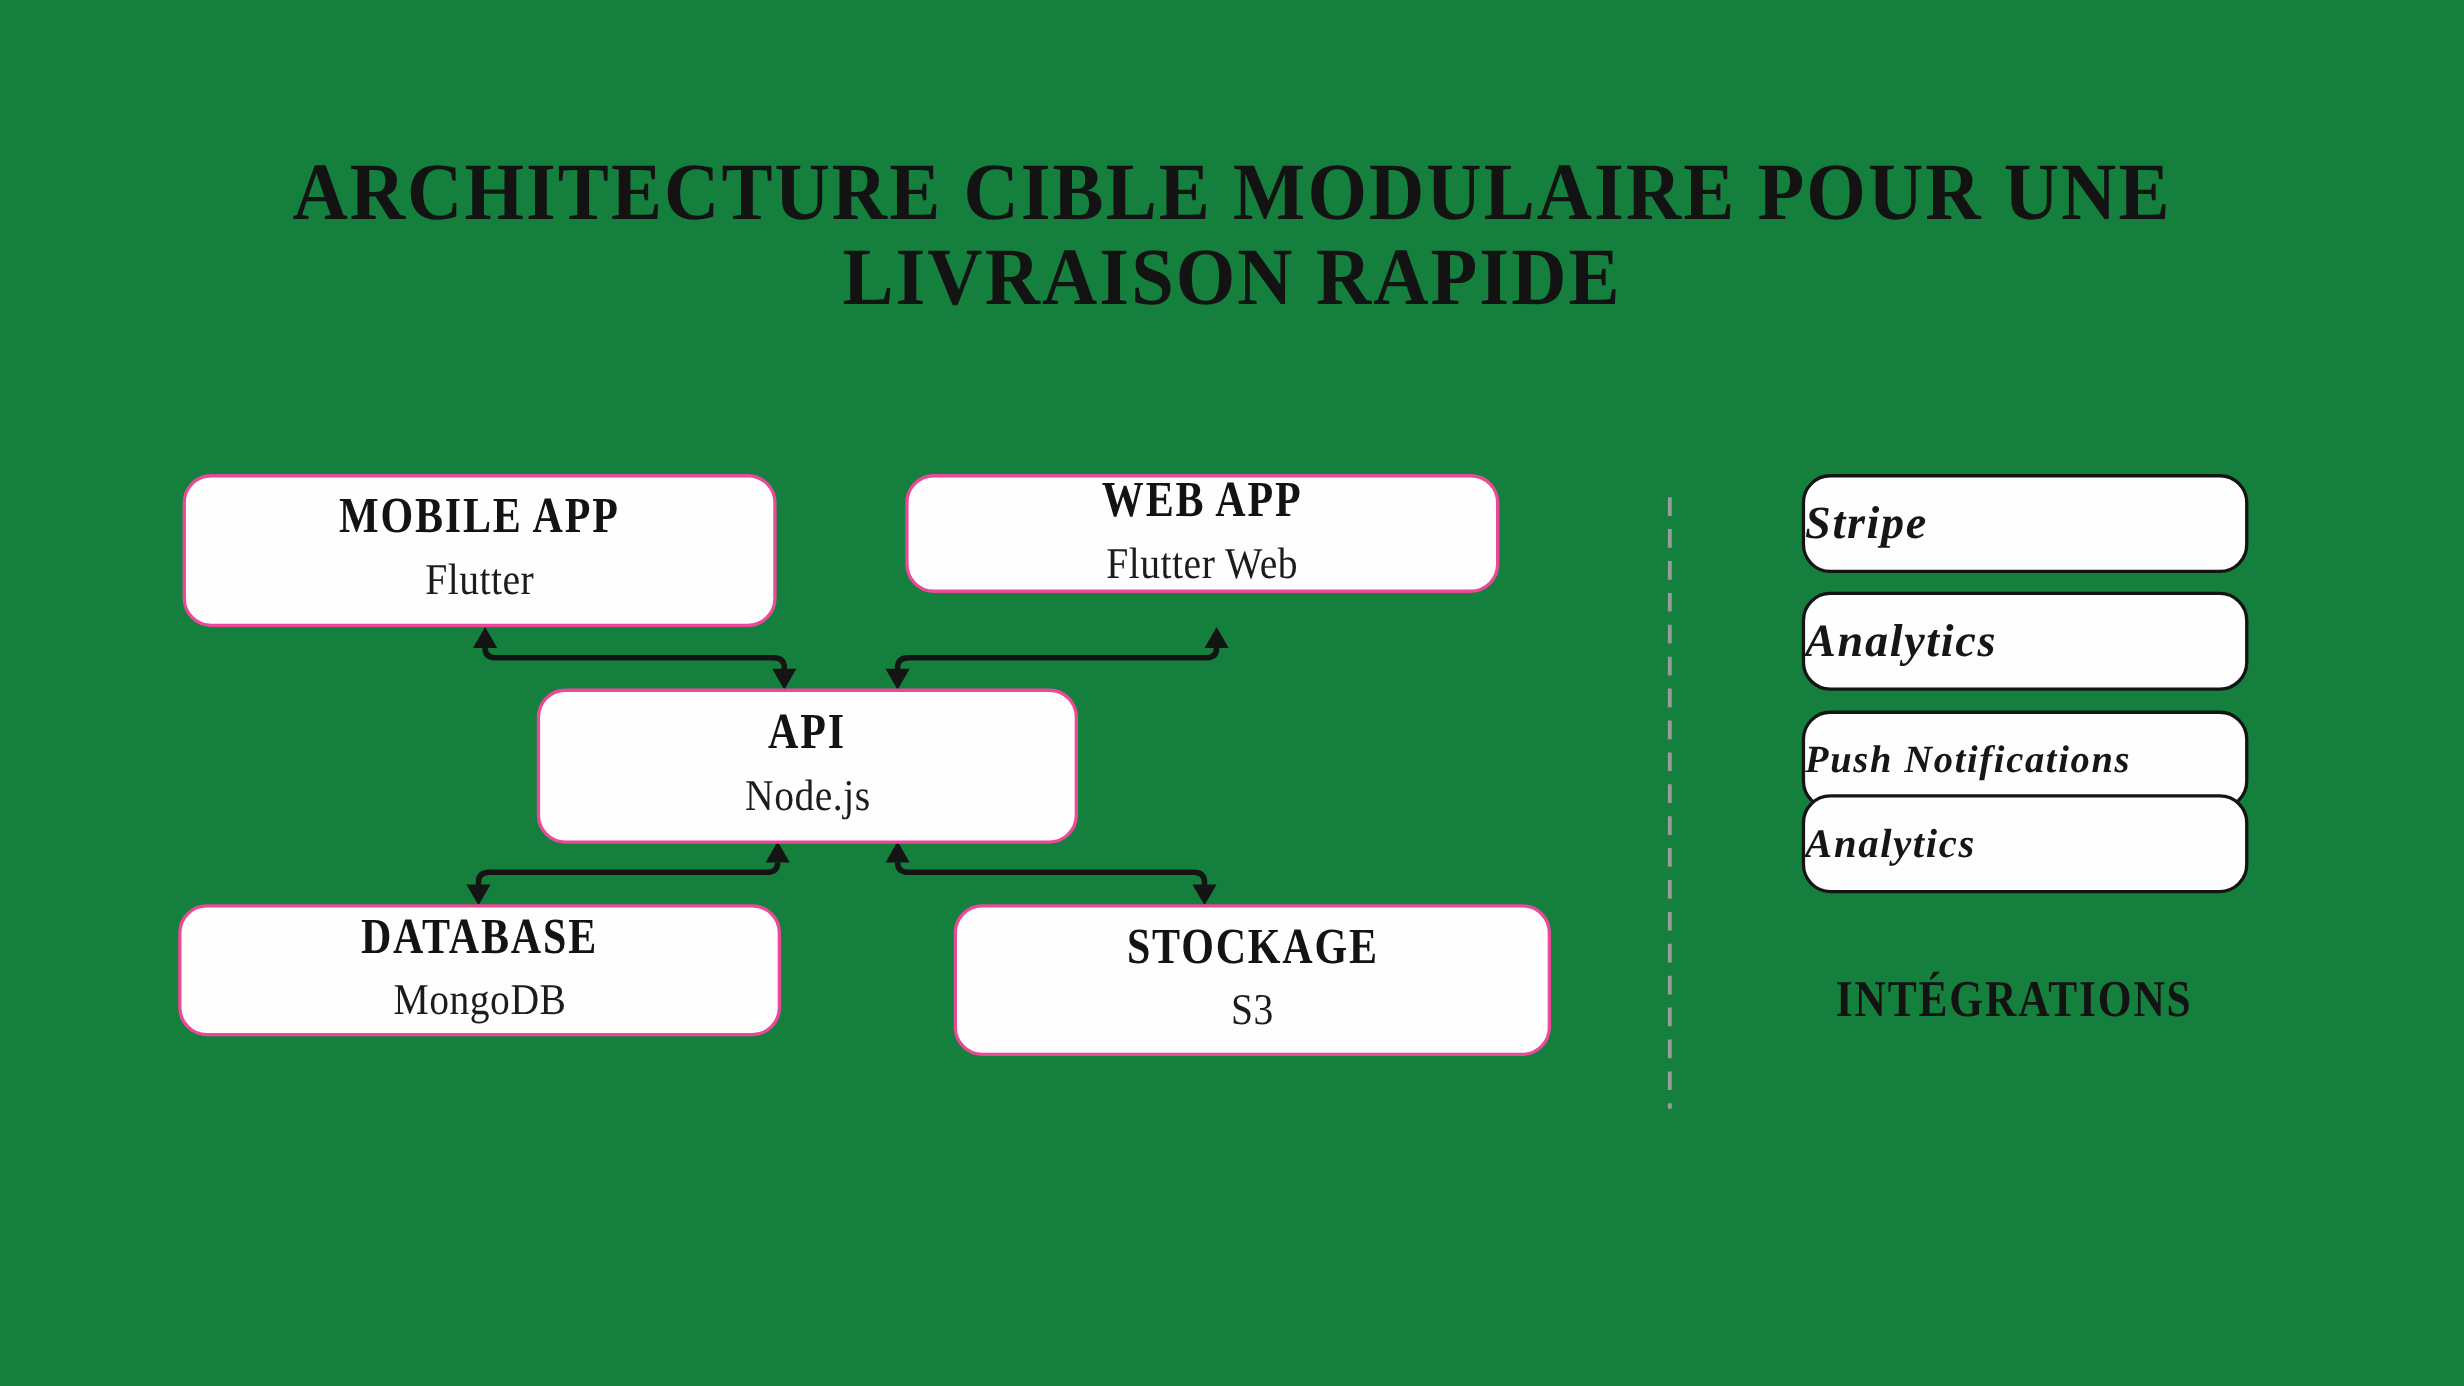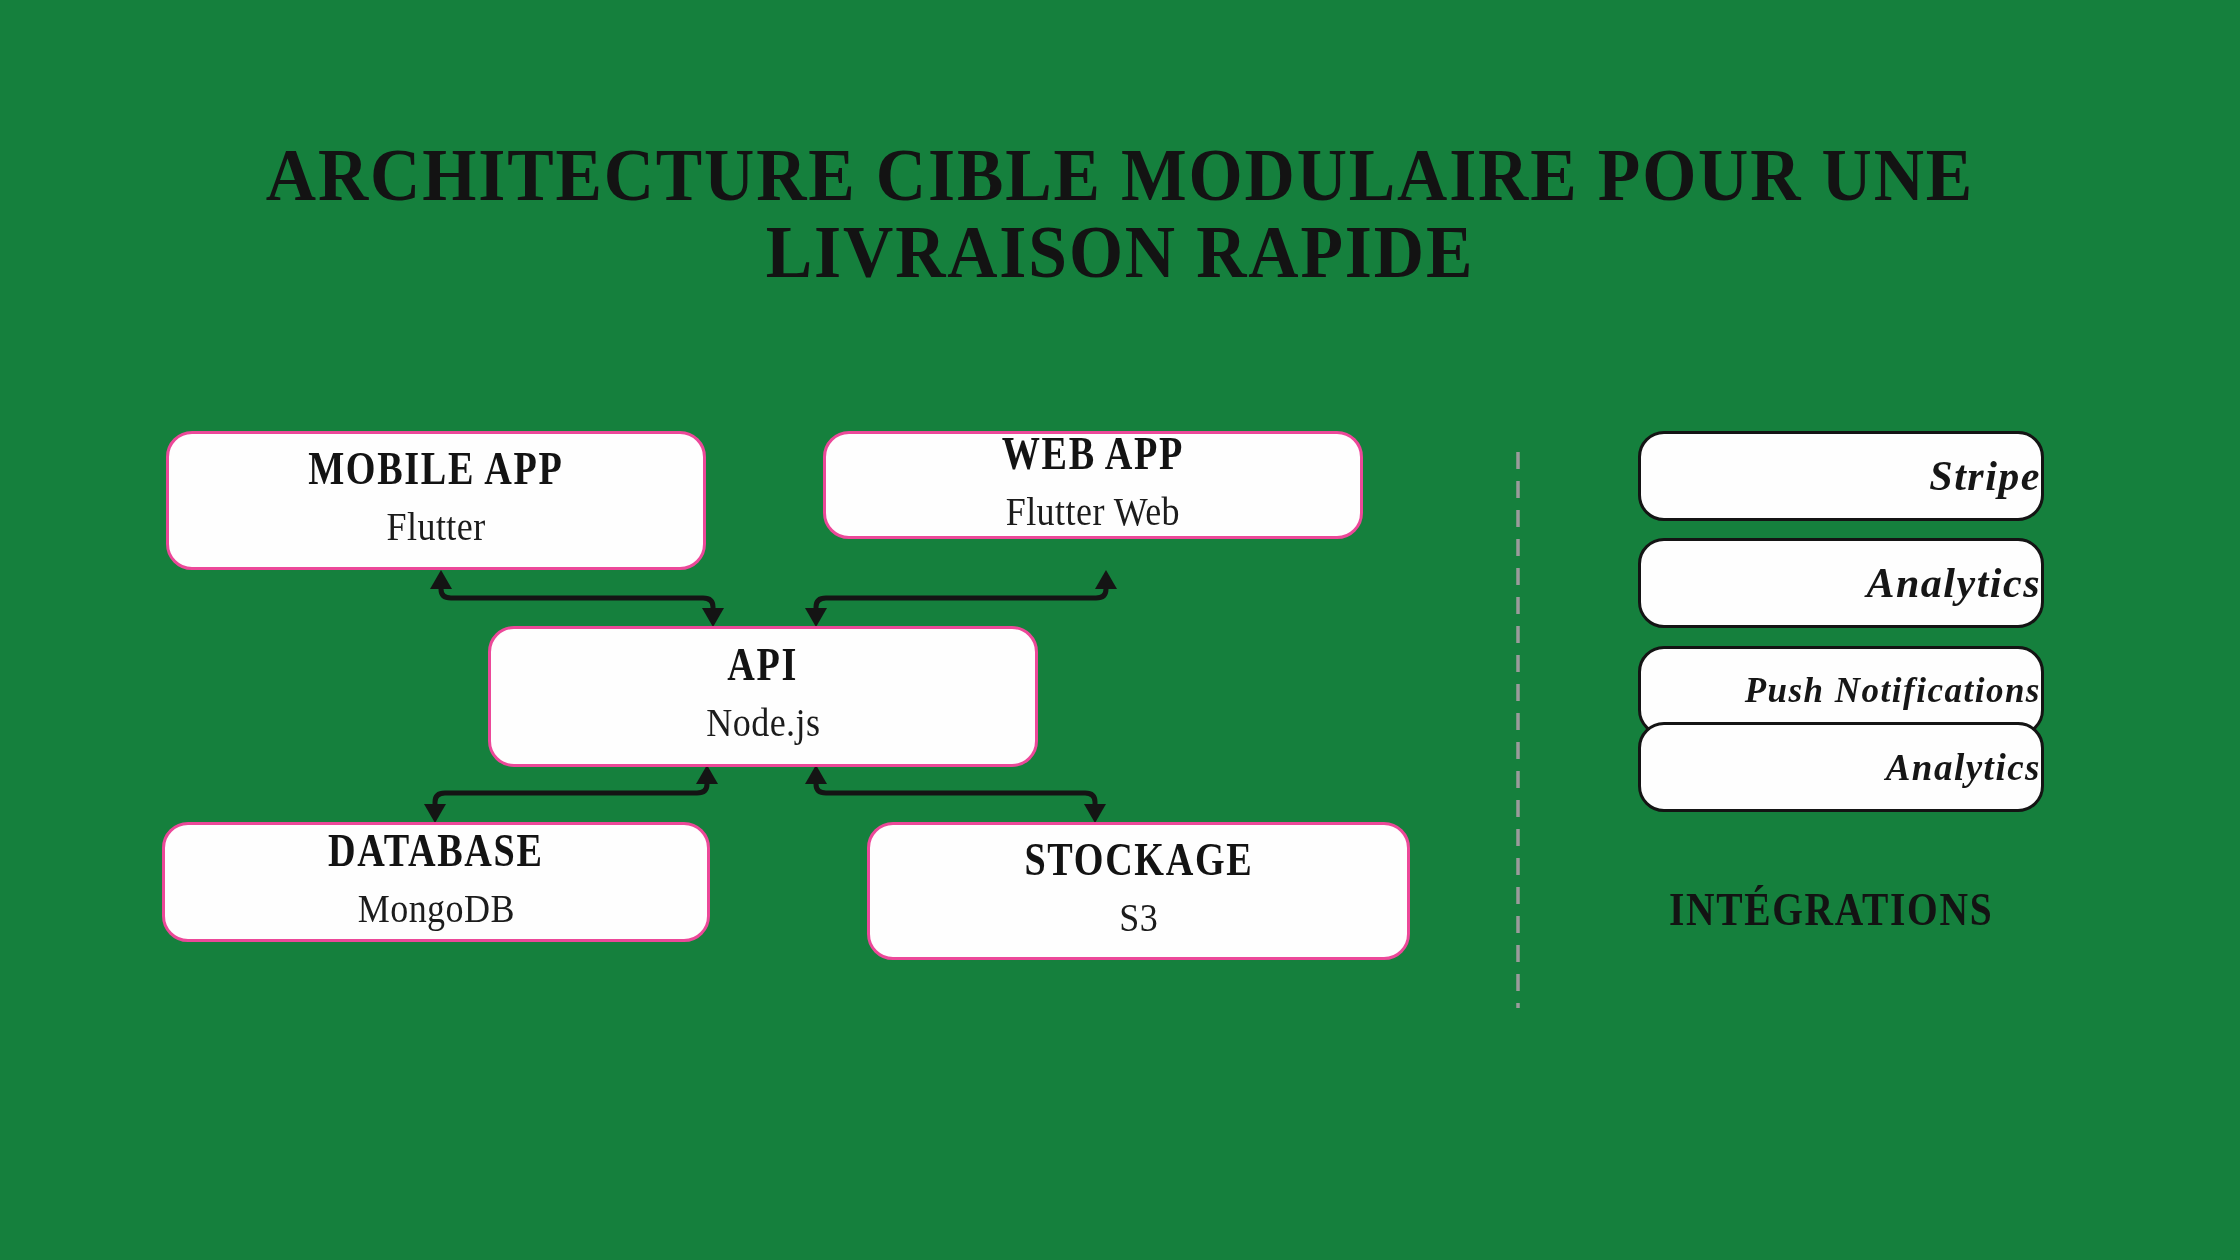--- a/index.html
+++ b/index.html
@@ -23,33 +23,33 @@
   .node .hd{
     font-size:46px;font-weight:800;letter-spacing:2px;line-height:1;color:#131313;
     display:inline-block;transform:scaleX(.83);transform-origin:50% 50%;white-space:nowrap;
   }
   .node .sub{
     font-size:40px;font-weight:400;letter-spacing:.5px;line-height:1;color:#1c1c1c;
     display:inline-block;transform:scaleX(.9);transform-origin:50% 50%;white-space:nowrap;
   }
   .n-mobile  {left:166px;top:431px;width:540px;height:139px;}
   .n-web     {left:823px;top:431px;width:540px;height:108px;}
-  .n-api     {left:488px;top:626px;width:550px;height:141px;}
+  .n-api     {left:488px;top:626px;width:492px;height:141px;}
   .n-database{left:162px;top:822px;width:548px;height:120px;}
   .n-stockage{left:820px;top:822px;width:543px;height:138px;margin-left:47px;}
   
   svg.wires{position:absolute;left:0;top:0;pointer-events:none;}
   .wire{stroke:#141414;stroke-width:5;fill:none;stroke-linejoin:round;}
   .head{fill:#141414;stroke:none;}
   .divider{stroke:#9b9b9b;stroke-width:3.5;}
   
   .pill{
     position:absolute;left:1638px;width:406px;height:90px;background:#fefefe;
     border:3px solid #141414;border-radius:26px;box-sizing:border-box;
-    display:flex;align-items:center;justify-content:flex-end;
+    display:flex;align-items:center;justify-content:flex-start;
   }
   .pill .plabel{
     font-style:italic;font-weight:700;letter-spacing:1.5px;color:#161616;white-space:nowrap;
   }
   .p-0{top:431px;} .p-1{top:538px;} .p-2{top:646px;} .p-3{top:722px;}
   .p-0 .plabel{font-size:42px;} .p-1 .plabel{font-size:42px;}
   .p-2 .plabel{font-size:35px;} .p-3 .plabel{font-size:37px;}
   .integrations-label{
     position:absolute;left:1638px;top:886px;width:406px;
     font-size:47px;font-weight:800;letter-spacing:2px;color:#131313;line-height:1;

